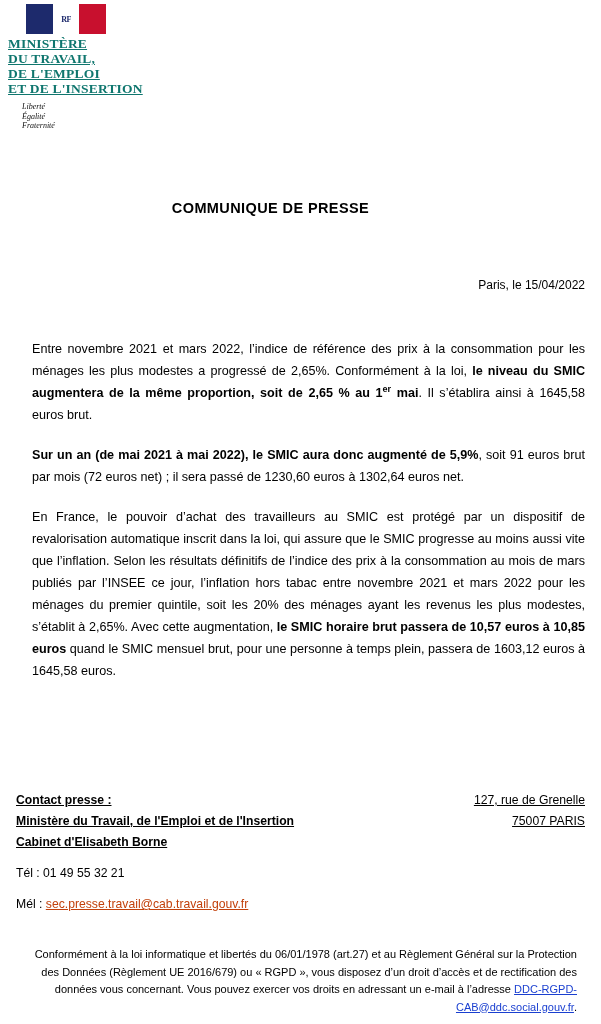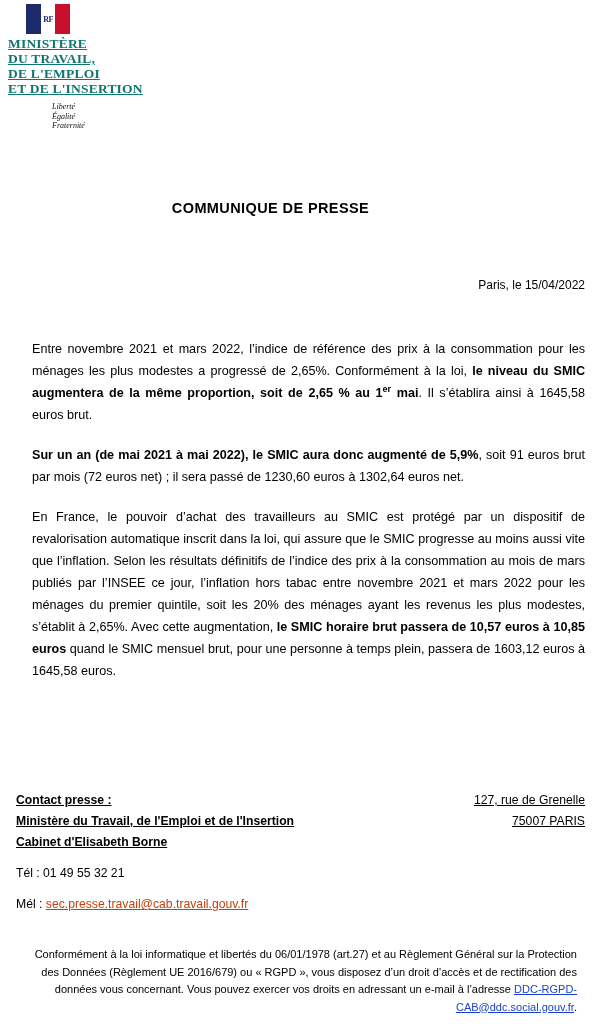--- a/index.html
+++ b/index.html
@@ -29,20 +29,21 @@
     top: 4px;
     width: 230px;
   }
   .flag {
     width: 44px;
     height: 30px;
     display: block;
     margin-left: 18px;
     margin-bottom: 2px;
     position: relative;
+    padding-left: 36px;
   }
   .flag .stripe {
     position: absolute;
     top: 0;
     bottom: 0;
     width: 33.34%;
   }
   .flag .s1 { left: 0;      background: #1d2a6c; }
   .flag .s2 { left: 33.33%; background: #ffffff; }
   .flag .s3 { left: 66.66%; background: #c8102e; }
@@ -64,21 +65,21 @@
     font-weight: bold;
     font-size: 13.5px;
     line-height: 15px;
     letter-spacing: 0.2px;
     color: #0f766e;
     margin-top: 1px;
     text-decoration: underline;
   }
   .devise {
     margin-top: 6px;
-    margin-left: 44px;
+    margin-left: 14px;
     font-family: "Liberation Serif", serif;
     font-style: italic;
     font-size: 8px;
     line-height: 9.5px;
     color: #111;
   }
 
   
   .cp-title {
     position: absolute;

